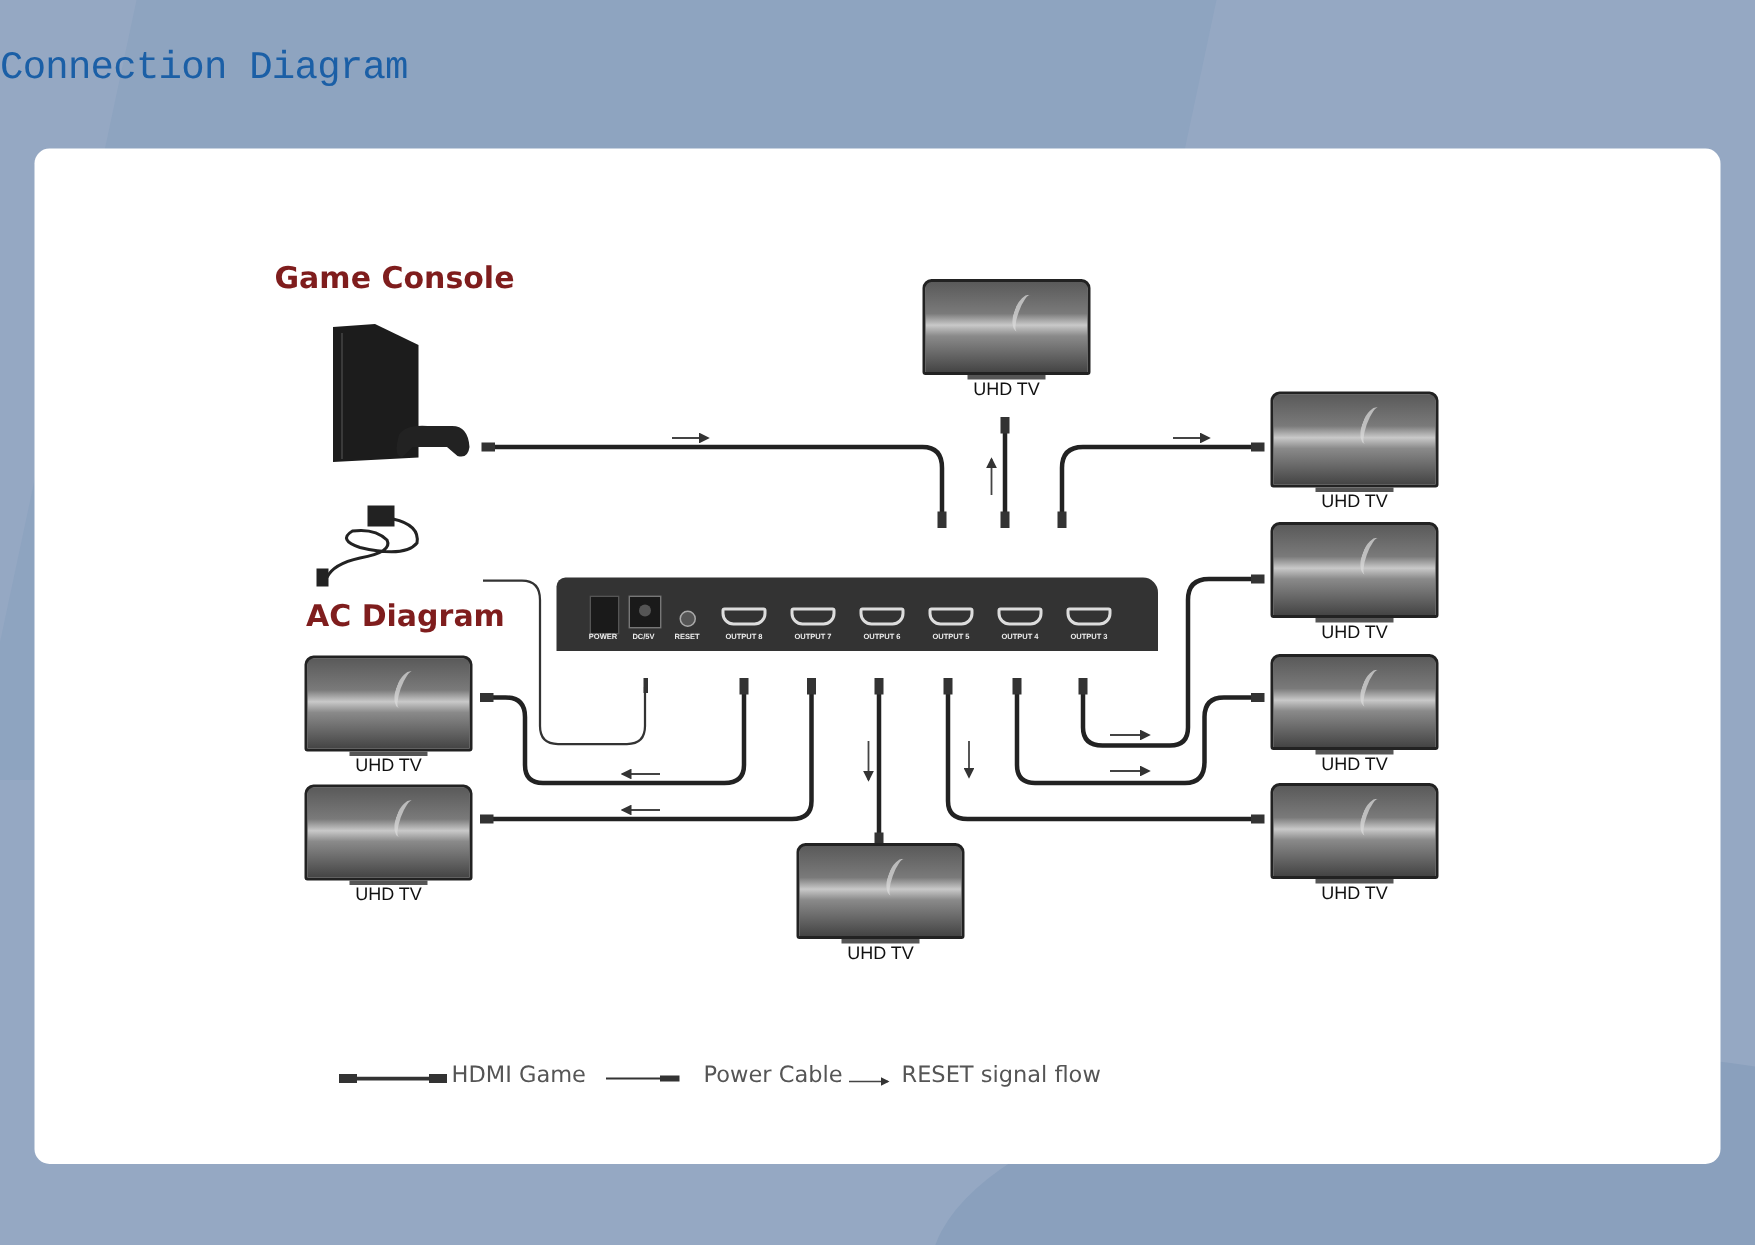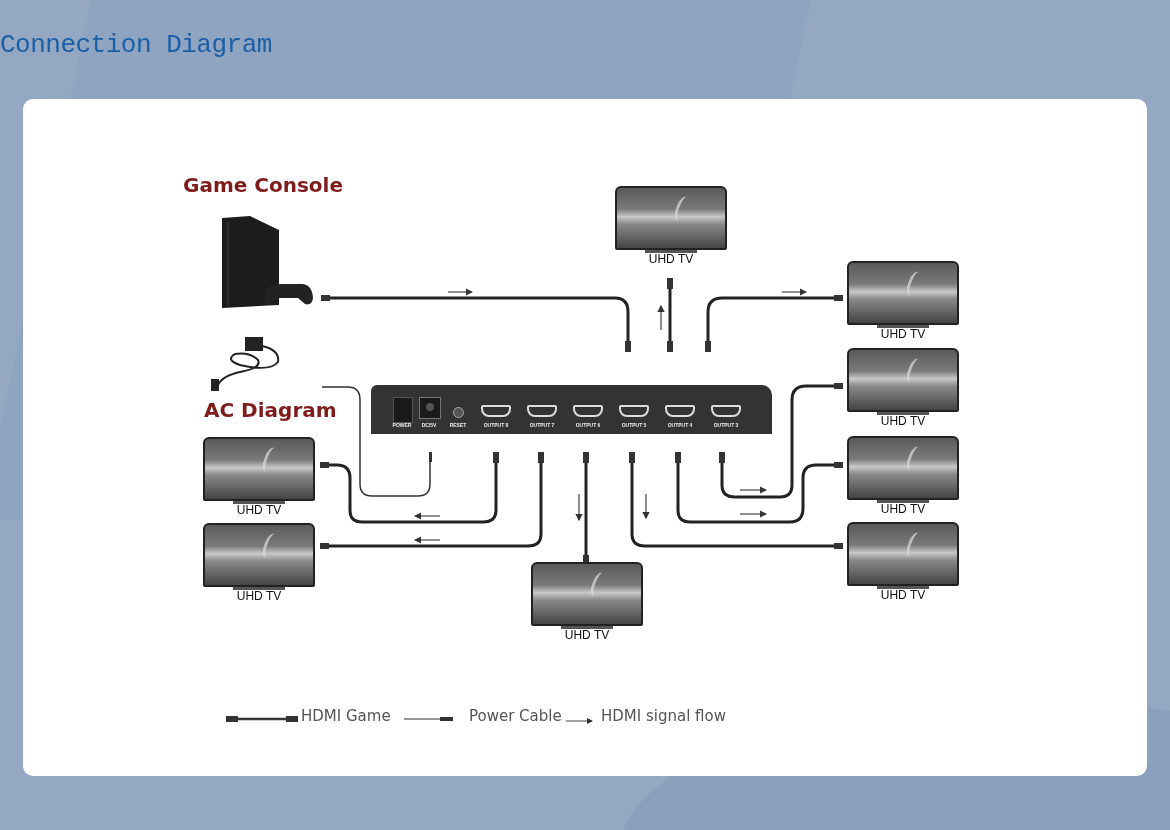--- a/index.html
+++ b/index.html
@@ -184,13 +184,13 @@
   <div class="port" style="left:248px;"></div>
   <div class="port-lbl" style="left:243px;">OUTPUT 5</div>
   <div class="port" style="left:294px;"></div>
   <div class="port-lbl" style="left:289px;">OUTPUT 4</div>
   <div class="port" style="left:340px;"></div>
   <div class="port-lbl" style="left:335px;">OUTPUT 3</div>
 </div>
 
 <div class="legend-item" style="left:301px;">HDMI Game</div>
 <div class="legend-item" style="left:458px;margin-left:11px;">Power Cable</div>
-<div class="legend-item" style="left:601px;">HDMI signal flow</div>
+<div class="legend-item" style="left:601px;">RESET signal flow</div>
 
 </body></html>

